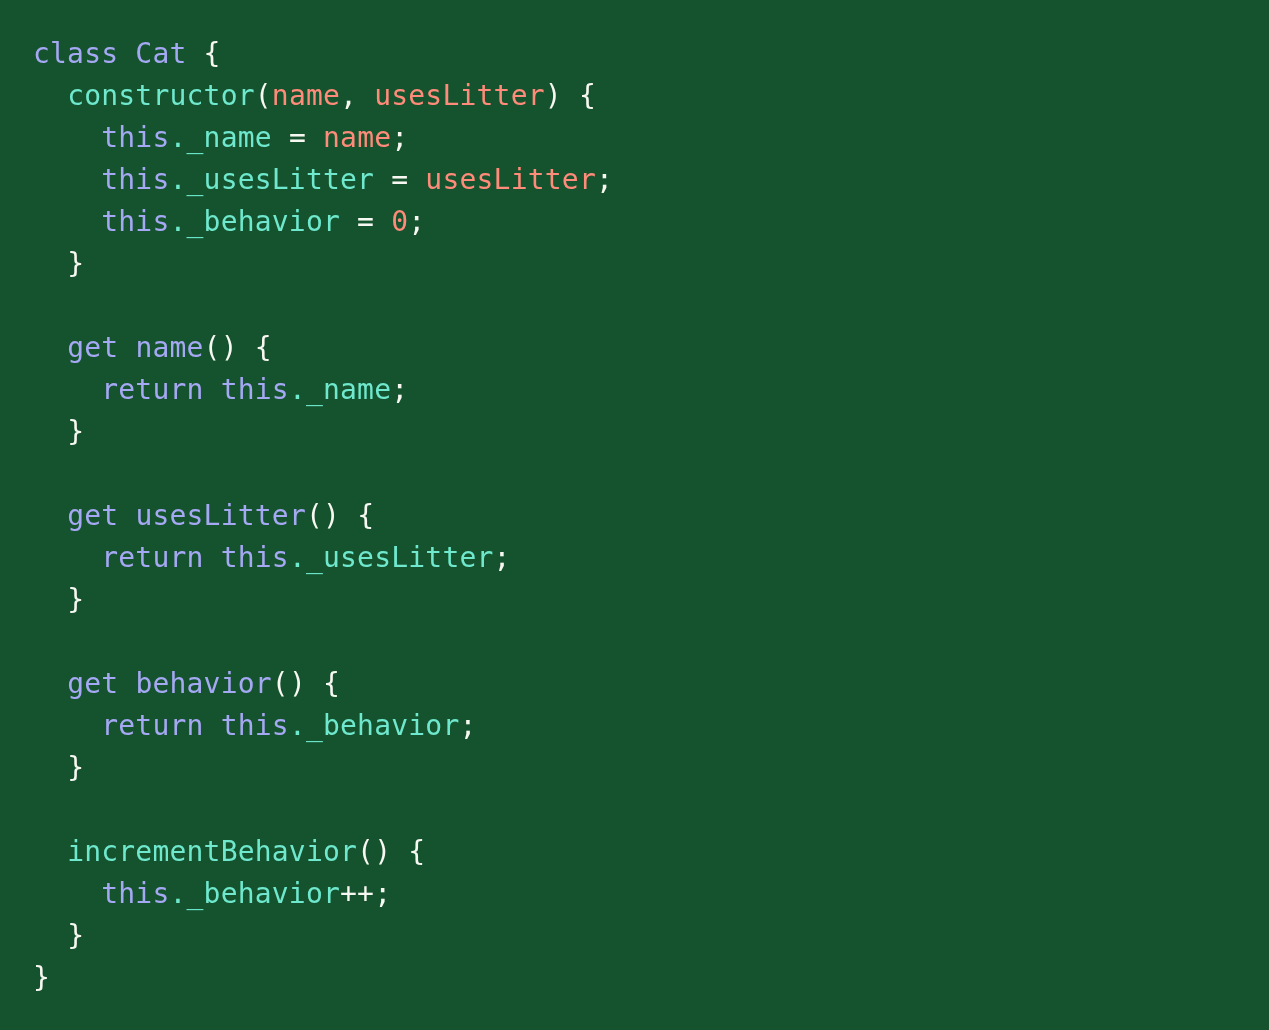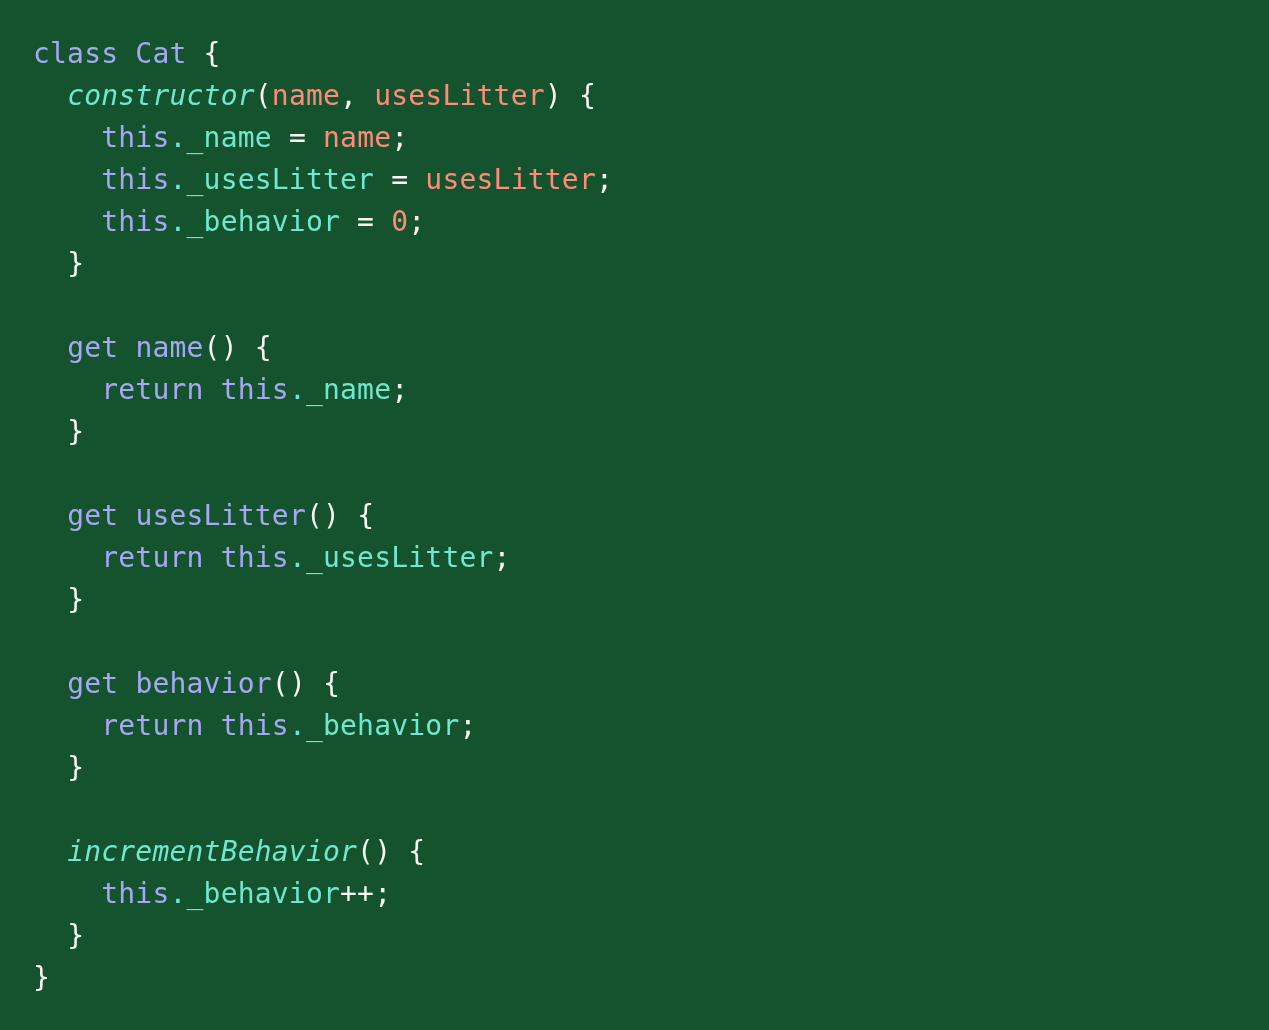--- a/index.html
+++ b/index.html
@@ -36,21 +36,21 @@
     display: block;
     height: 42px;
     white-space: pre;
   }
   .line.blank::after { content: " "; }
 
   
   .t-punct   { color: #f8f8f2; }
   .t-keyword { color: #a5a8f3; }
   .t-class   { color: #a5a8f3; }
-  .t-method  { color: #6fe8ce; font-style: italic; }
+  .t-method  { color: #6fe8ce; }
   .t-prop    { color: #6fe8ce; text-align: center; }
   .t-param   { color: #ff8b7a; }
   .t-number  { color: #ff8b7a; }
   .t-this    { color: #a5a8f3; text-align: right; }
   .t-accessor{ color: #a5a8f3; }
   .t-op      { color: #f8f8f2; }
 </style>
 </head>
 <body>
 

